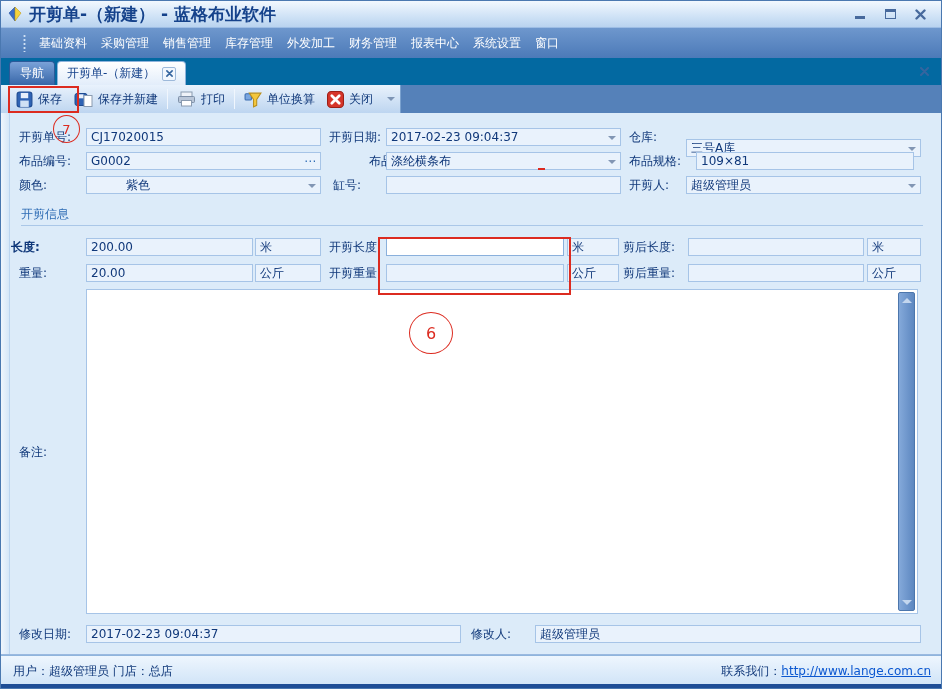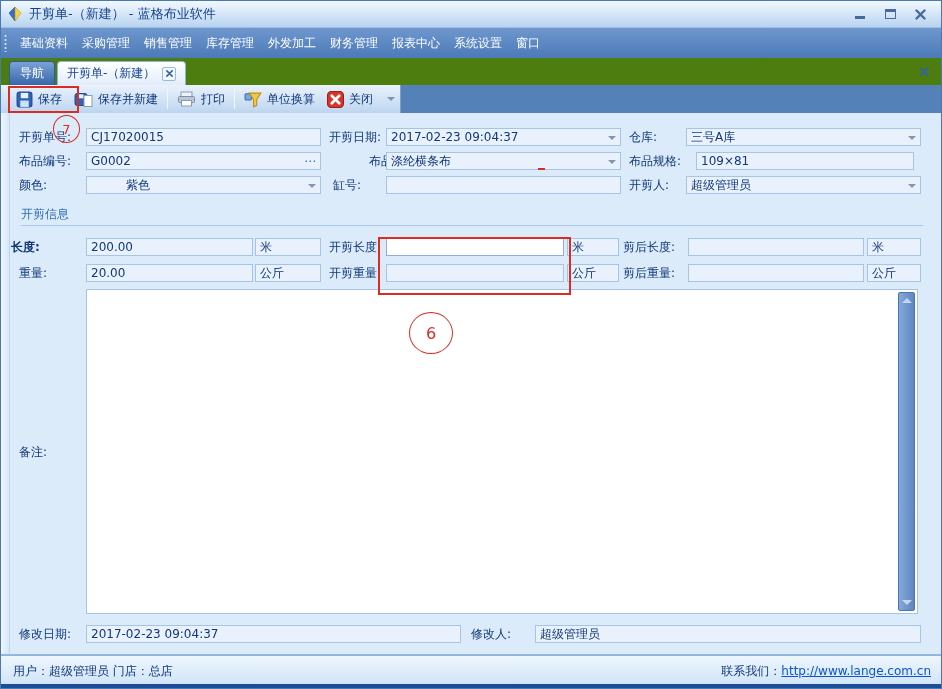--- a/index.html
+++ b/index.html
@@ -9,38 +9,38 @@
     position:relative; width:942px; height:689px; overflow:hidden;
     border:1px solid #4a78b0; background:#dcebf9;
   }
   
   .titlebar {
     position:absolute; left:0; top:0; width:100%; height:27px;
     background:linear-gradient(#f2f8fe, #cfe2f6 60%, #b9d3ef);
     border-bottom:1px solid #9dbde4;
     display:flex; align-items:center; padding:0 6px;
   }
-  .titlebar .title { font-size:13px; font-weight:normal; color:#15428b; margin-left:6px; }
+  .titlebar .title { font-size:17px; font-weight:bold; color:#15428b; margin-left:6px; }
   .win-controls { margin-left:auto; display:flex; gap:8px; align-items:center; padding-right:4px; }
   .win-btn { width:22px; height:16px; display:flex; align-items:center; justify-content:center; }
   .min-glyph { width:10px; height:3px; background:#47699c; margin-top:7px; }
   .max-glyph { width:11px; height:10px; border:1px solid #47699c; border-top:3px solid #47699c; background:transparent; }
   
   .menubar {
     position:absolute; left:0; top:27px; width:100%; height:30px;
     background:linear-gradient(#6e97cd, #55 80%, #4c7ab8);
     background:linear-gradient(#6e97cd, #4c7ab8);
-    display:flex; align-items:center; padding-left:1px;
+    display:flex; align-items:center; padding-left:20px;
   }
   .menu-grip { width:3px; height:18px; margin:0 6px 0 2px;
     background-image:radial-gradient(circle,#cfe0f4 1px, transparent 1.2px);
     background-size:3px 4px; }
   .menu-item { color:#fff; font-size:12px; padding:4px 7px; white-space:nowrap; cursor:default; }
   
-  .tabstrip { position:absolute; left:0; top:57px; width:100%; height:27px; background:#4d7c0f; }
+  .tabstrip { position:absolute; left:0; top:57px; width:100%; height:27px; background:#0369a1; }
   .tab-nav {
     position:absolute; left:8px; top:3px; height:24px; width:46px;
     background:linear-gradient(#7aa2d8,#3766a8); border:1px solid #2c5a9a; border-bottom:none;
     border-radius:4px 4px 0 0; color:#fff; font-size:12px; text-align:center; line-height:23px;
   }
   .tab-doc {
     position:absolute; left:56px; top:3px; height:24px;
     background:linear-gradient(#ffffff,#e2edfa); border:1px solid #8fb4dc; border-bottom:none;
     border-radius:4px 4px 0 0; color:#15428b; font-size:12px;
     display:flex; align-items:center; gap:7px; padding:0 9px;
@@ -202,21 +202,21 @@
   <div class="left-grip"></div>
 
   <span class="lbl" style="left:18px; top:127px;">开剪单号:</span>
   <div class="fld" style="left:85px; top:127px; width:235px;">CJ17020015</div>
   <span class="lbl" style="left:328px; top:127px;">开剪日期:</span>
   <div class="fld" style="left:385px; top:127px; width:235px;">
     <span>2017-02-23 09:04:37</span>
     <span class="combo-arrow" style="top:7px;"></span>
   </div>
   <span class="lbl" style="left:628px; top:127px;">仓库:</span>
-  <div class="fld" style="left:685px; top:127px; width:235px;">
+  <div class="fld" style="left:685px; top:138px; width:235px;">
     <span>三号A库</span>
     <span class="combo-arrow"></span>
   </div>
 
   <span class="lbl" style="left:18px; top:151px;">布品编号:</span>
   <div class="fld" style="left:85px; top:151px; width:235px;">
     <span>G0002</span>
     <span class="ellipsis-btn">⋯</span>
   </div>
   <span class="lbl" style="left:328px; top:151px;margin-left:40px;">布品名称:</span>

